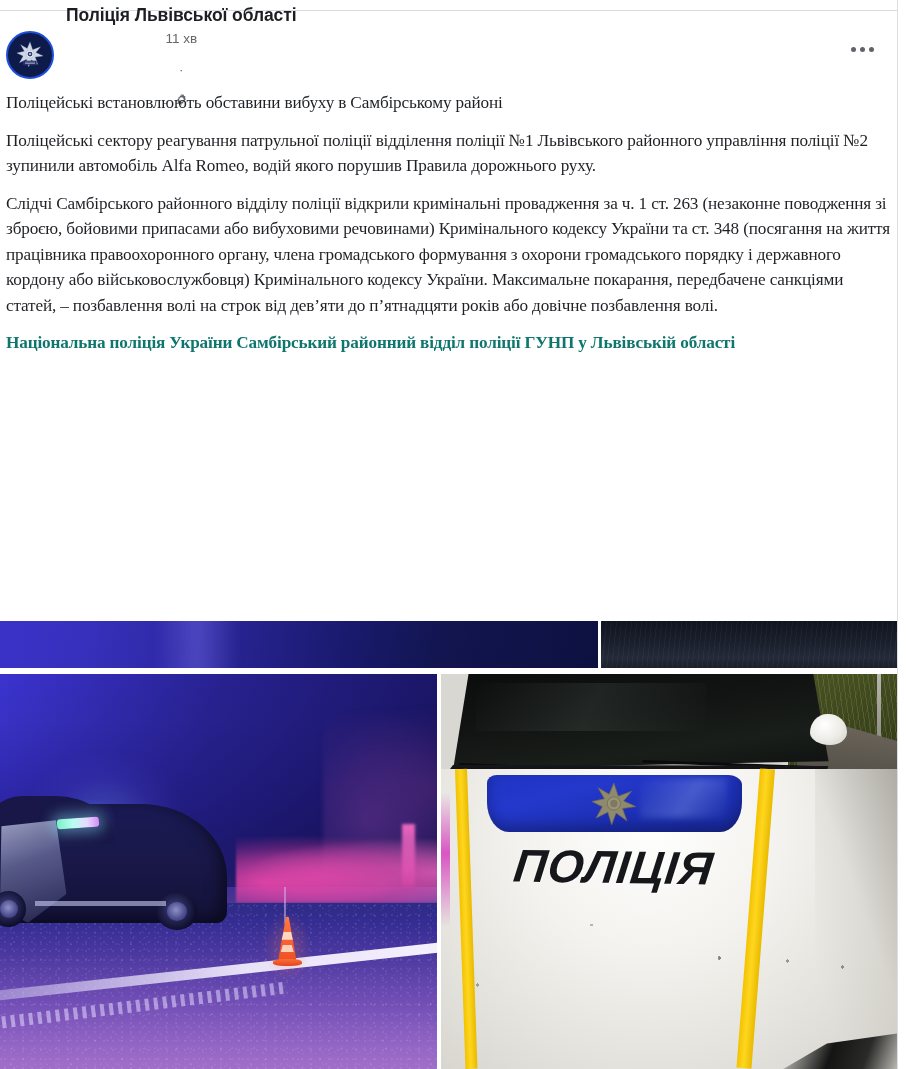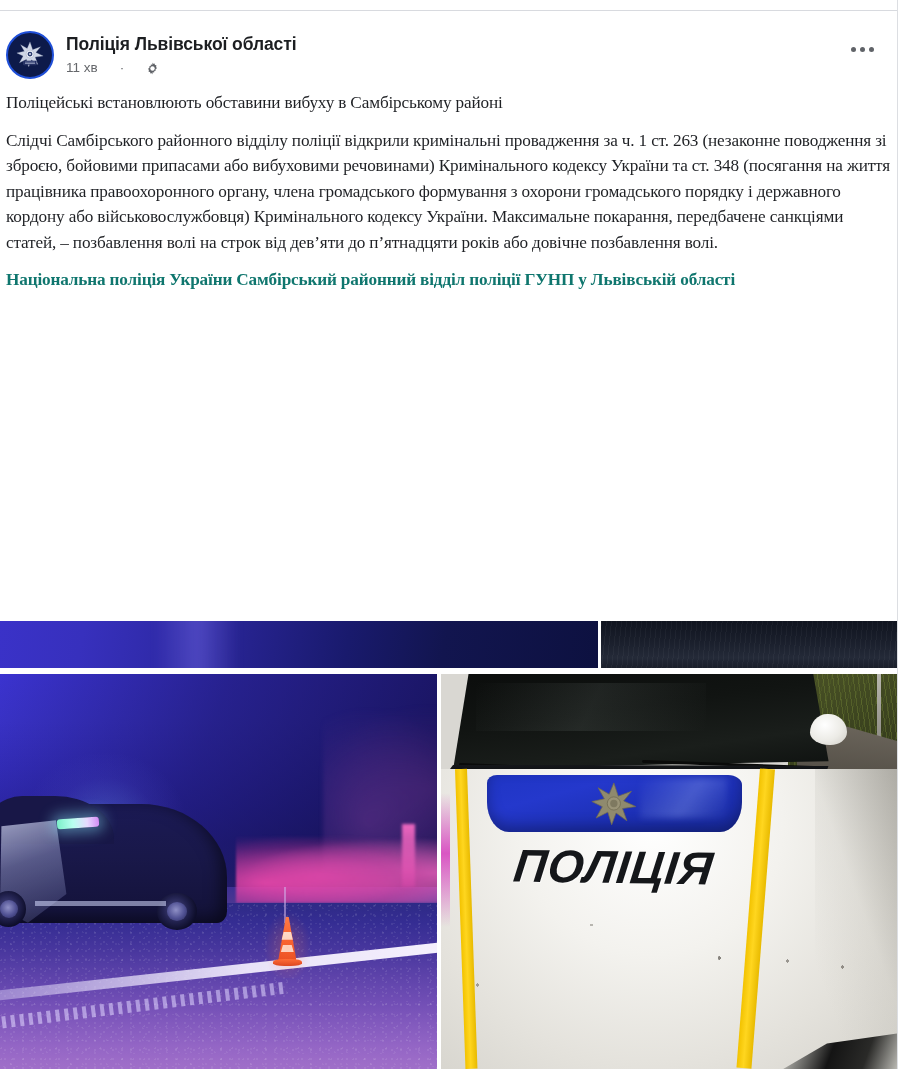--- a/index.html
+++ b/index.html
@@ -88,21 +88,22 @@
     font-weight: 700;
     color: #1c1e21;
     letter-spacing: -0.1px;
     line-height: 21px;
     white-space: nowrap;
   }
   .meta-row {
     display: flex;
     align-items: center;
     margin-top: 5px;
-    gap: 22px;
+    gap: 15px;
+    flex-direction: column;
   }
   .meta-time {
     font-size: 13.5px;
     color: #65676b;
     line-height: 16px;
   }
   .meta-dot {
     font-size: 13.5px;
     color: #65676b;
     line-height: 16px;
@@ -555,20 +556,21 @@
   </div>
 
   <div class="menu-button">
     <i></i>
     <i></i>
     <i></i>
   </div>
 
   <div class="post-body">
     <p class="para">Поліцейські встановлюють обставини вибуху в Самбірському районі</p>
+    <p class="para">Поліцейські сектору реагування патрульної поліції відділення поліції №1 Львівського районного управління поліції №2 зупинили автомобіль Alfa Romeo, водій якого порушив Правила дорожнього руху.</p>
     <p class="para">Слідчі Самбірського районного відділу поліції відкрили кримінальні провадження за ч. 1 ст. 263 (незаконне поводження зі зброєю, бойовими припасами або вибуховими речовинами) Кримінального кодексу України та ст. 348 (посягання на життя працівника правоохоронного органу, члена громадського формування з охорони громадського порядку і державного кордону або військовослужбовця) Кримінального кодексу України. Максимальне покарання, передбачене санкціями статей, – позбавлення волі на строк від дев’яти до п’ятнадцяти років або довічне позбавлення волі.</p>
     <p class="para hashtags">Національна поліція України Самбірський районний відділ поліції ГУНП у Львівській області</p>
   </div>
 
   <div class="media-grid">
 
     <div class="media-row top">
       <div class="tile t1">
         <div class="ph sky-strip"></div>
       </div>

